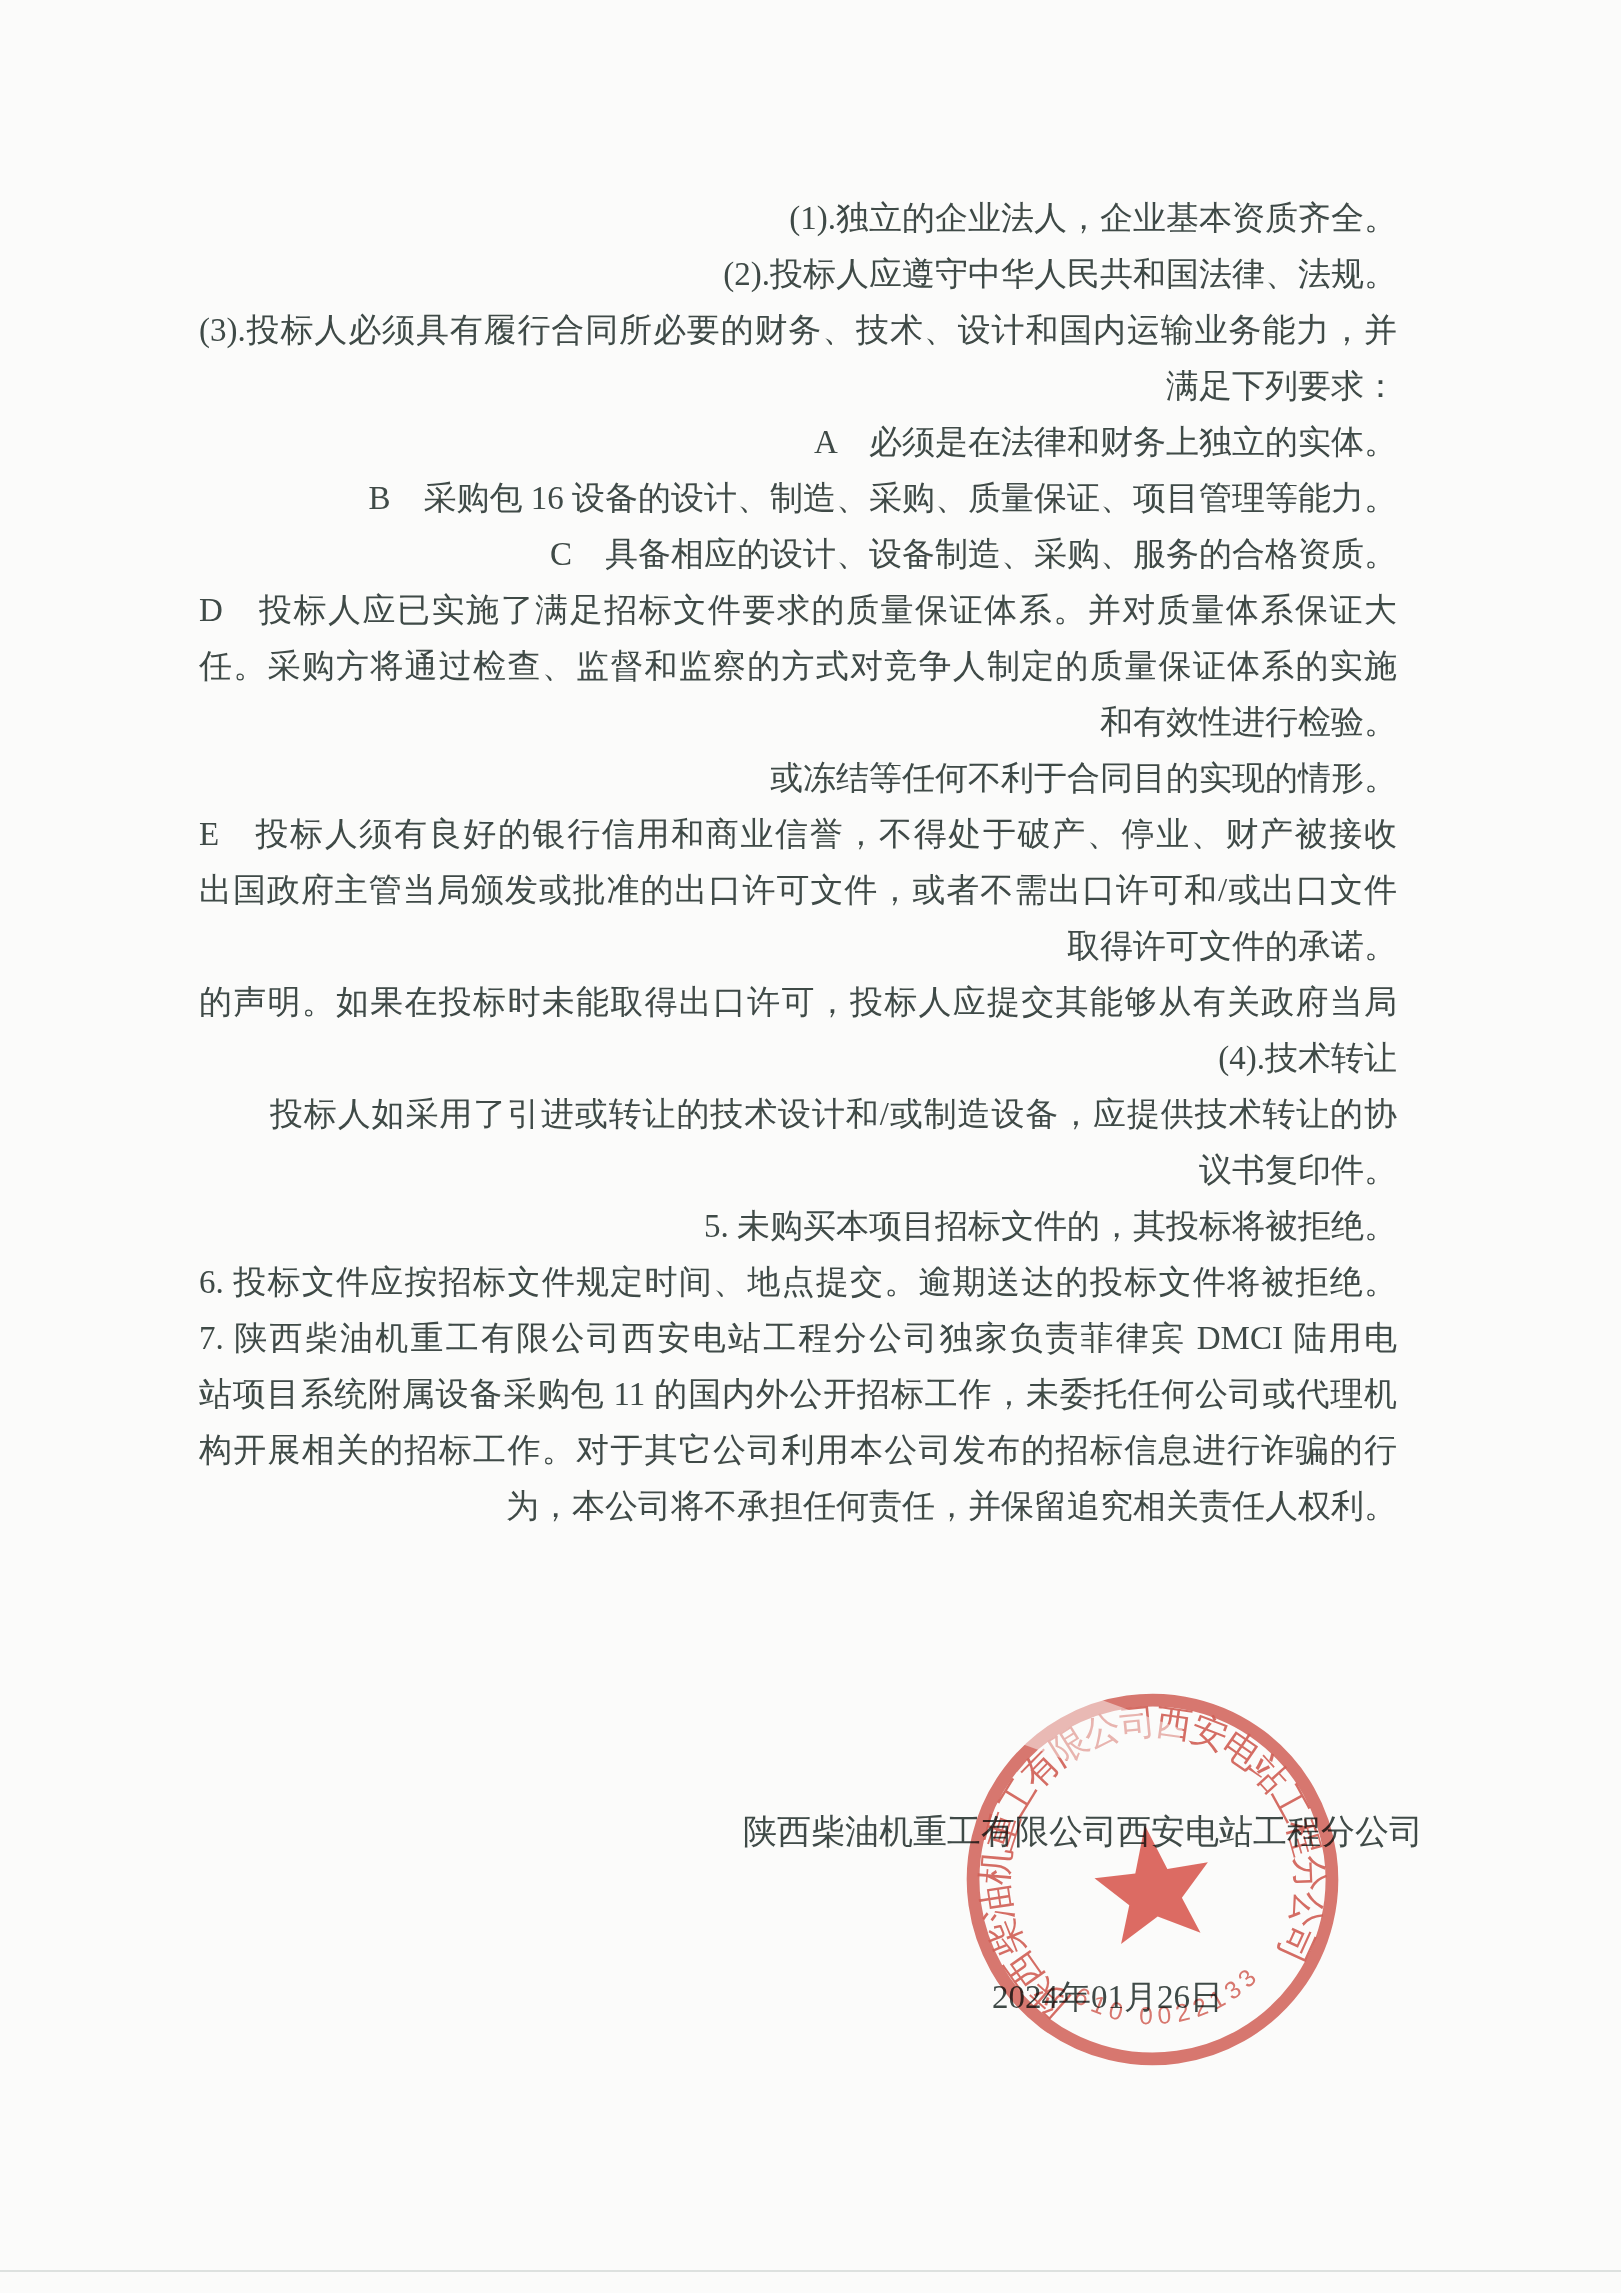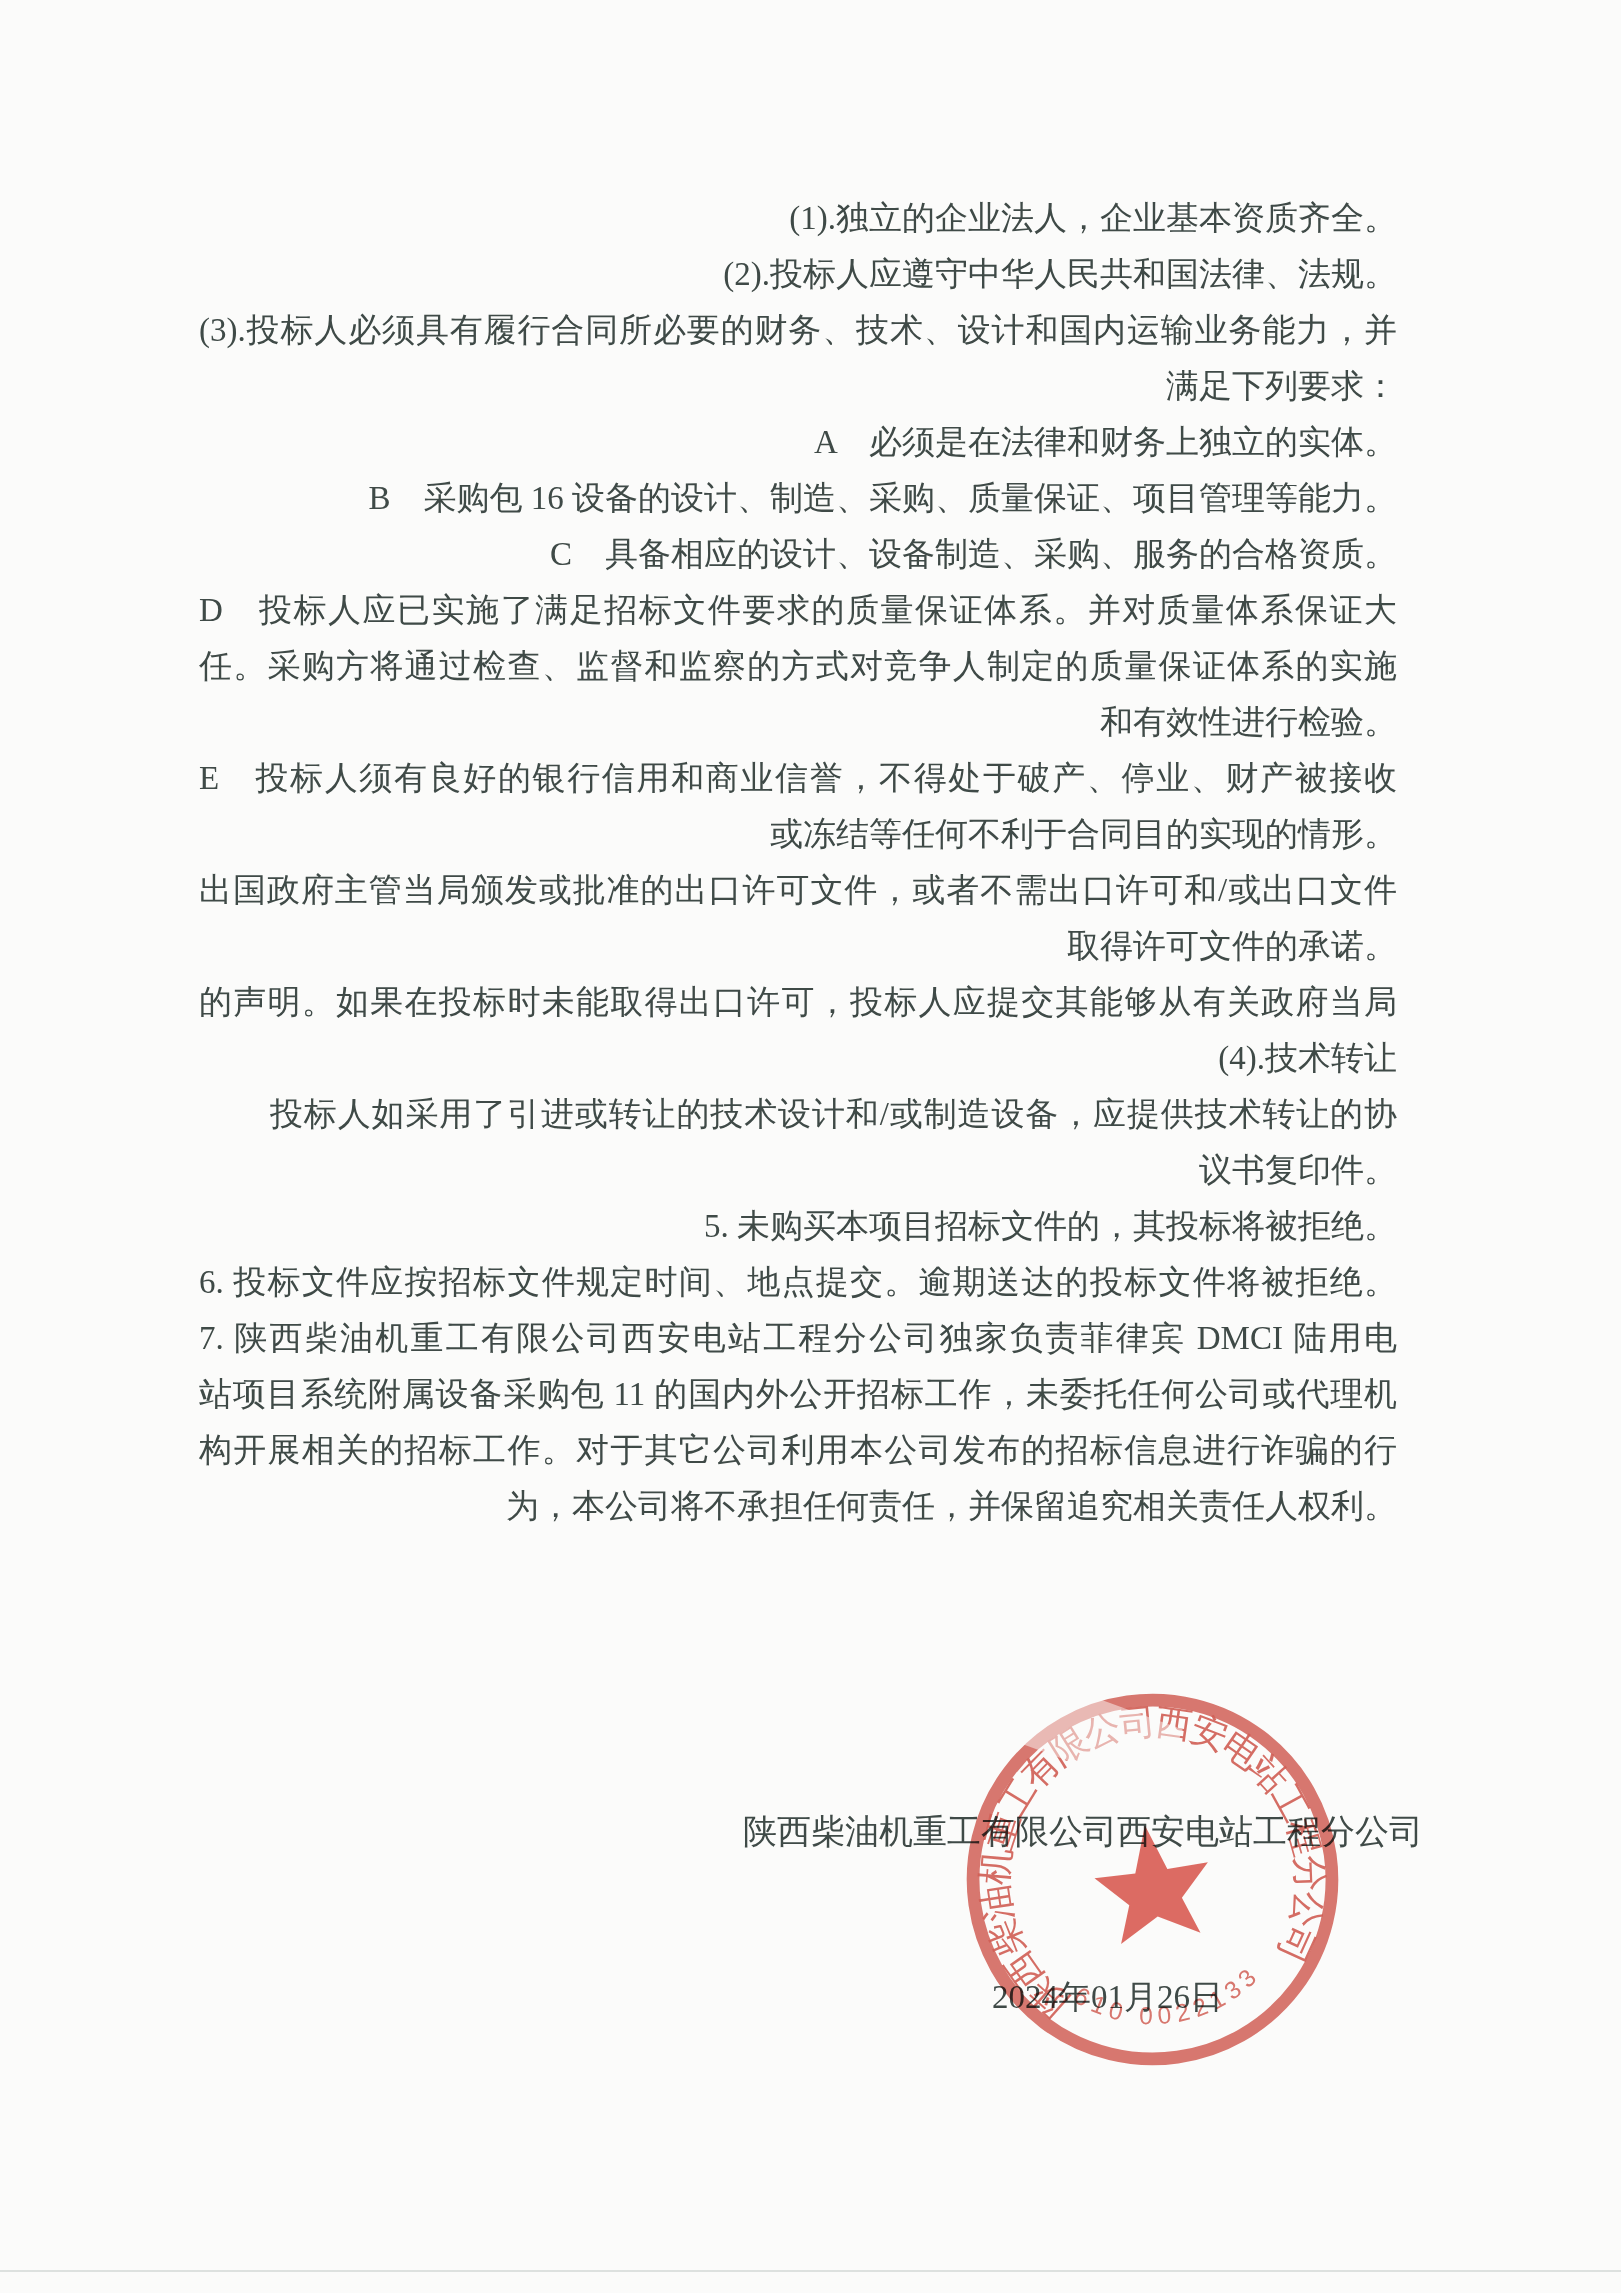--- a/index.html
+++ b/index.html
@@ -55,22 +55,22 @@
     <div class="line">(1).独立的企业法人，企业基本资质齐全。</div>
     <div class="line">(2).投标人应遵守中华人民共和国法律、法规。</div>
     <div class="line fill">(3).投标人必须具有履行合同所必要的财务、技术、设计和国内运输业务能力，并</div>
     <div class="line">满足下列要求：</div>
     <div class="line">A　必须是在法律和财务上独立的实体。</div>
     <div class="line">B　采购包 16 设备的设计、制造、采购、质量保证、项目管理等能力。</div>
     <div class="line">C　具备相应的设计、设备制造、采购、服务的合格资质。</div>
     <div class="line fill">D　投标人应已实施了满足招标文件要求的质量保证体系。并对质量体系保证大</div>
     <div class="line fill">任。采购方将通过检查、监督和监察的方式对竞争人制定的质量保证体系的实施</div>
     <div class="line">和有效性进行检验。</div>
+    <div class="line">或冻结等任何不利于合同目的实现的情形。</div>
     <div class="line fill">E　投标人须有良好的银行信用和商业信誉，不得处于破产、停业、财产被接收</div>
-    <div class="line">或冻结等任何不利于合同目的实现的情形。</div>
     <div class="line fill">出国政府主管当局颁发或批准的出口许可文件，或者不需出口许可和/或出口文件</div>
     <div class="line">取得许可文件的承诺。</div>
     <div class="line fill">的声明。如果在投标时未能取得出口许可，投标人应提交其能够从有关政府当局</div>
     <div class="line">(4).技术转让</div>
     <div class="line fill indent">投标人如采用了引进或转让的技术设计和/或制造设备，应提供技术转让的协</div>
     <div class="line">议书复印件。</div>
     <div class="line">5. 未购买本项目招标文件的，其投标将被拒绝。</div>
     <div class="line fill">6. 投标文件应按招标文件规定时间、地点提交。逾期送达的投标文件将被拒绝。</div>
     <div class="line fill">7. 陕西柴油机重工有限公司西安电站工程分公司独家负责菲律宾 DMCI 陆用电</div>
     <div class="line fill">站项目系统附属设备采购包 11 的国内外公开招标工作，未委托任何公司或代理机</div>

